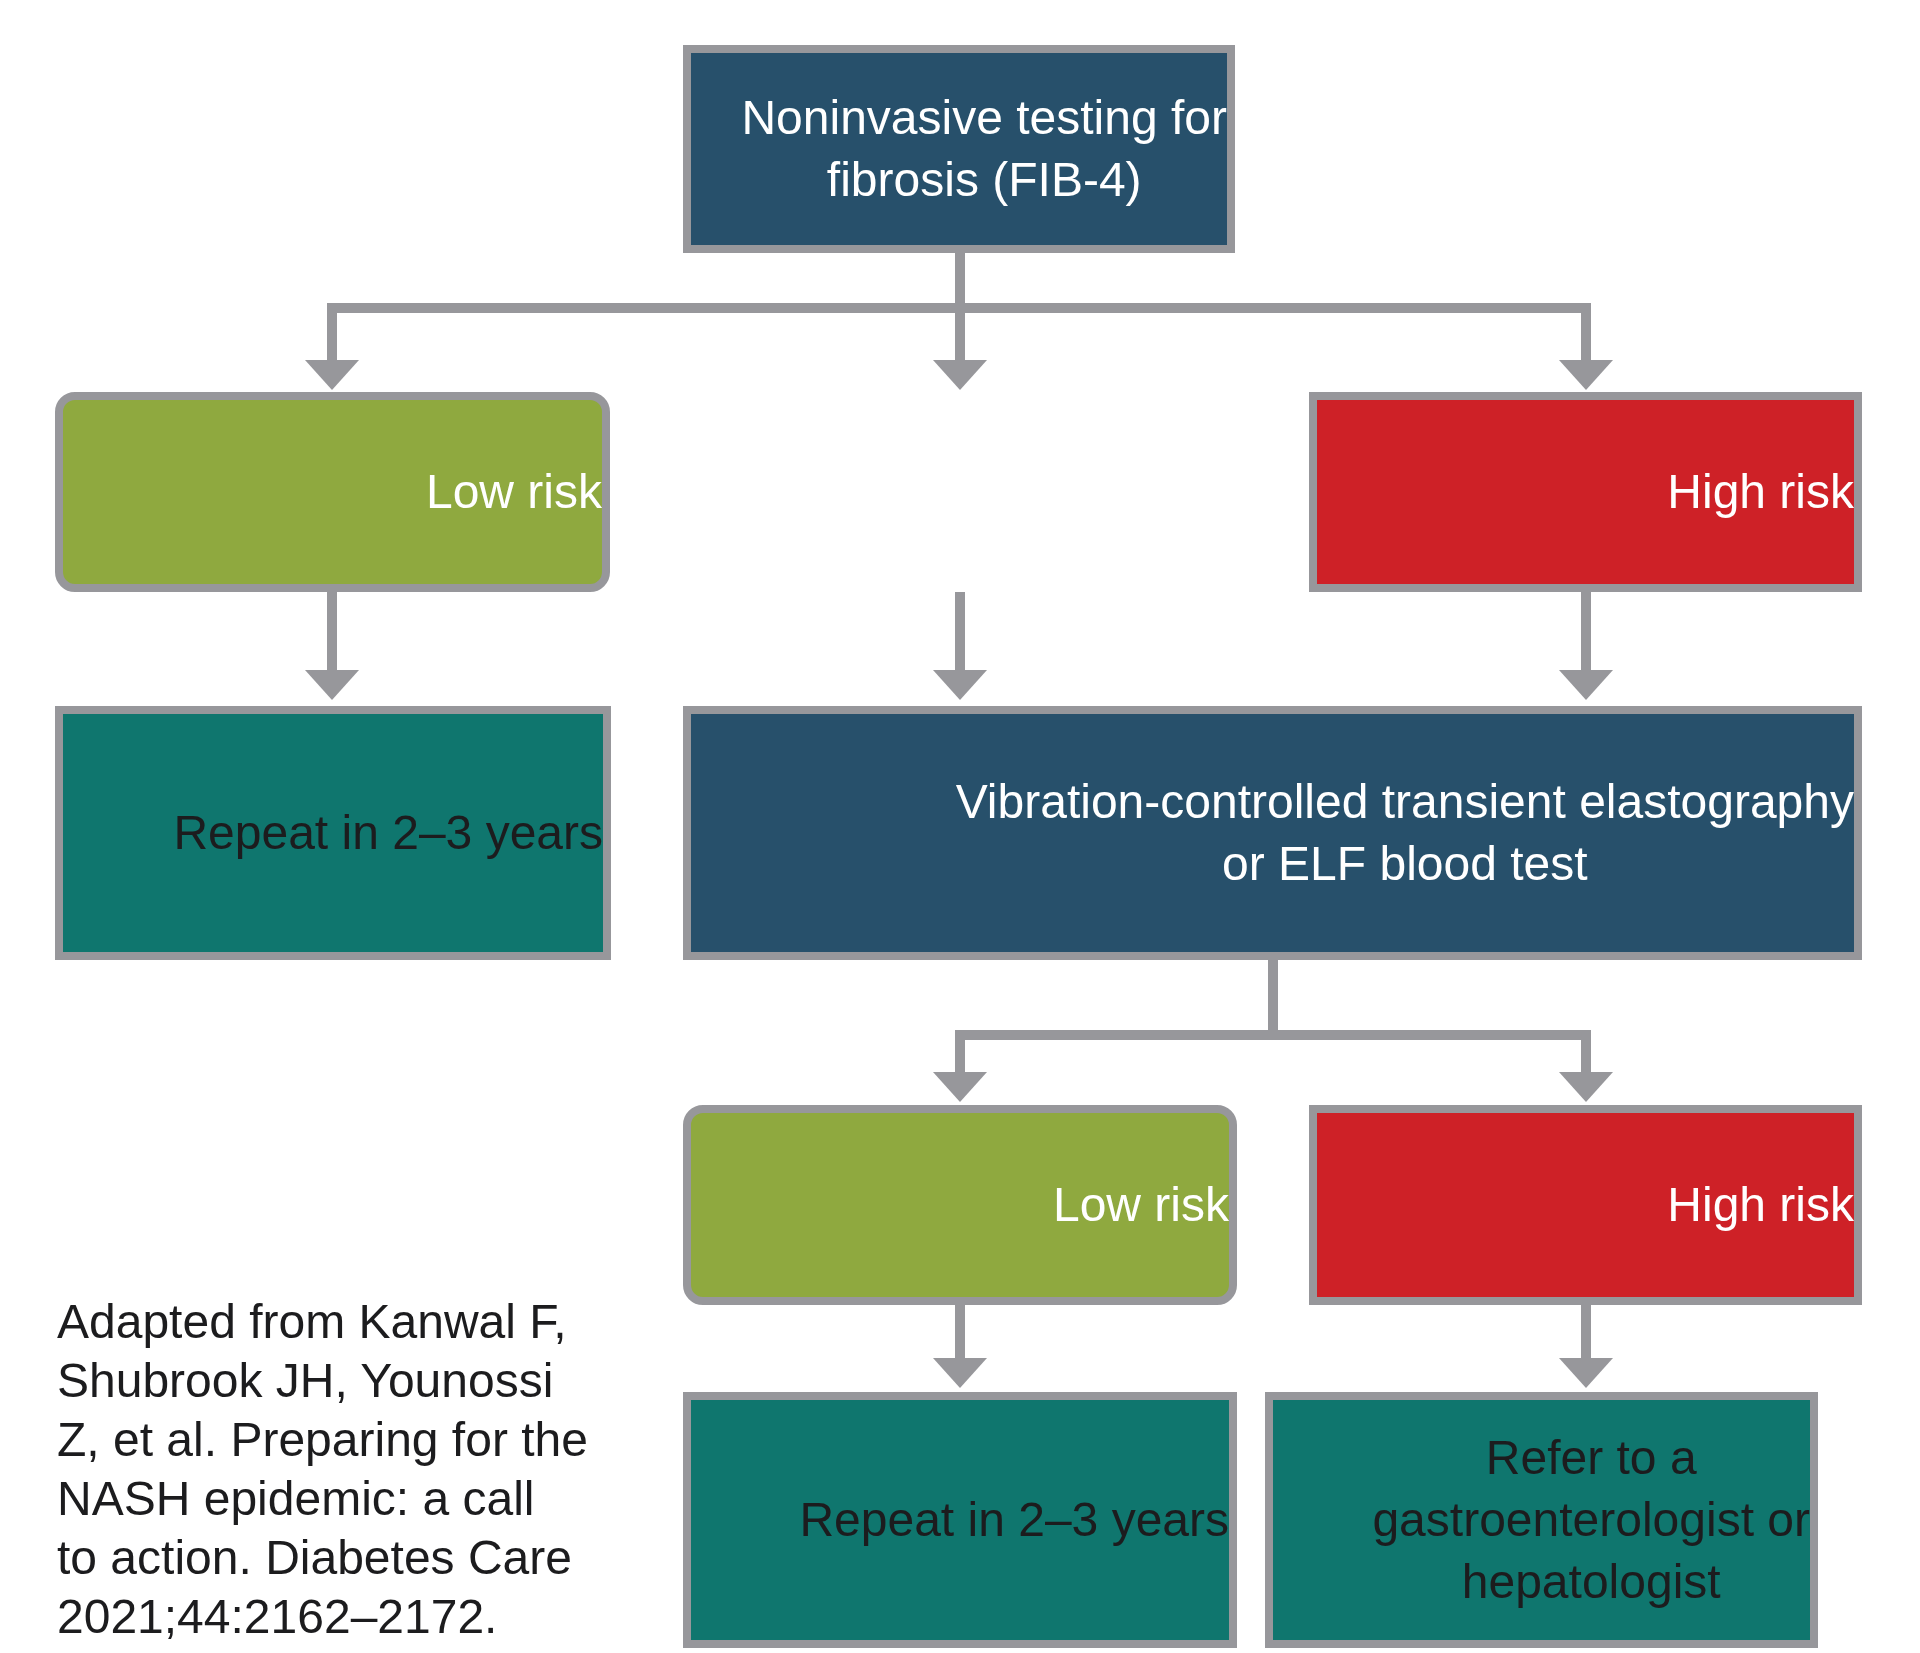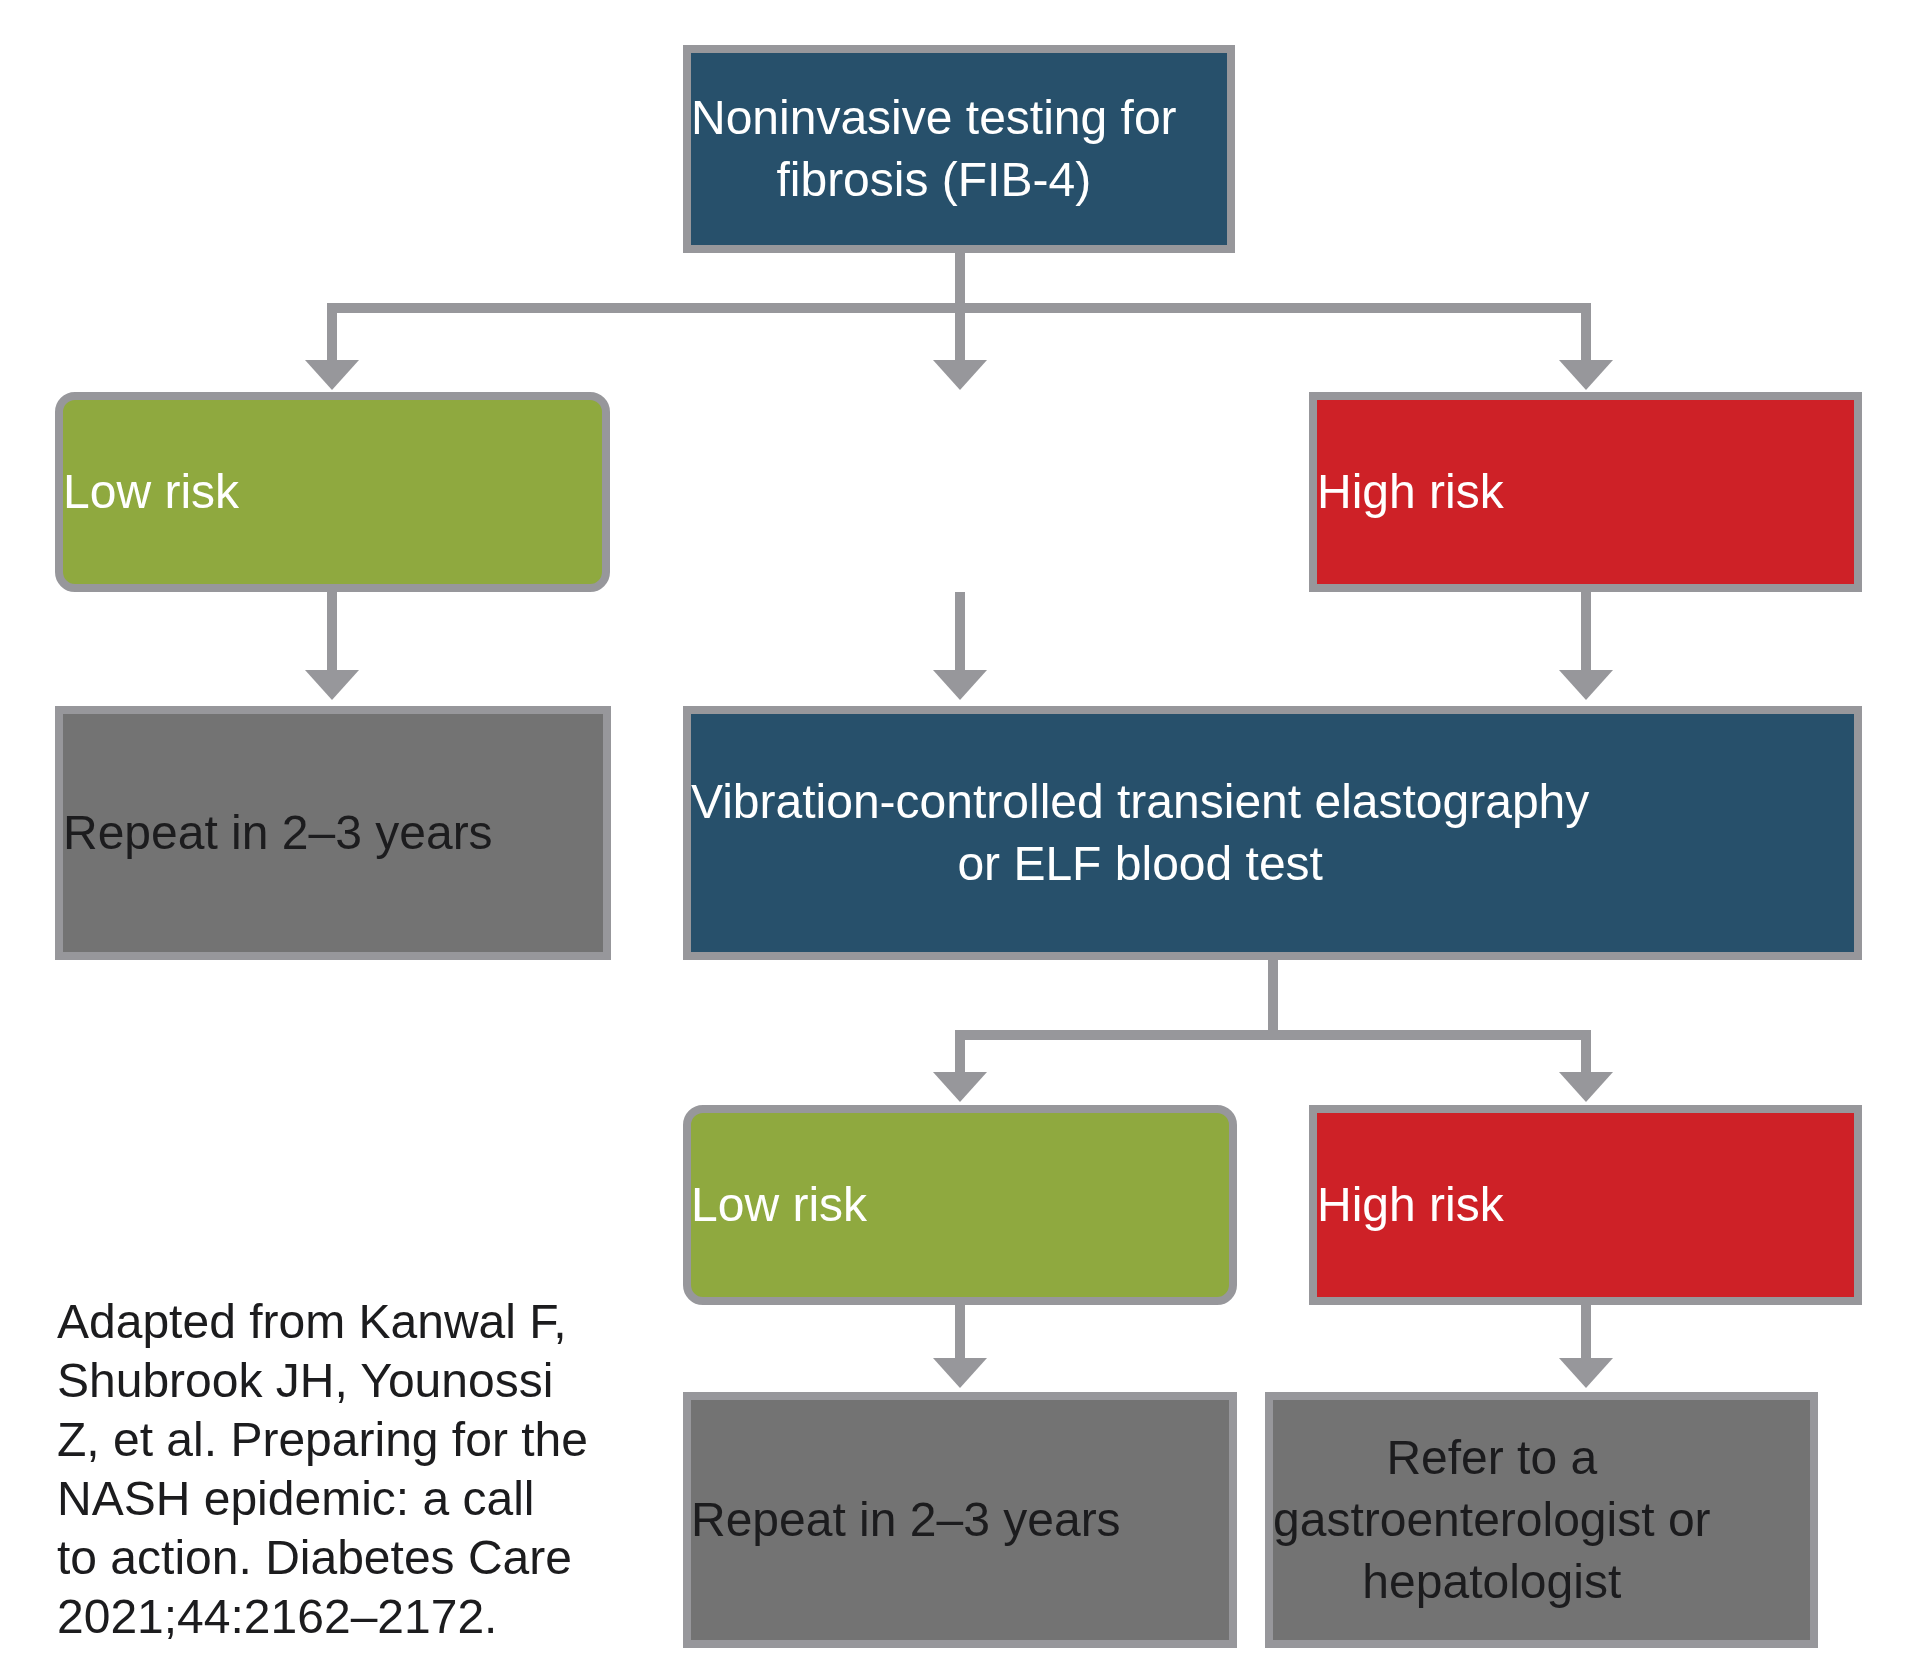--- a/index.html
+++ b/index.html
@@ -2,29 +2,29 @@
 <html style="--dark-teal: #27506B; --green: #8FA93F; --orange: #EF8E1F; --red: #CE2127; --connector-gray: #97979B; --border-gray: #97979B; --text-black: #1C1C1E; --text-white: #FFFFFF; --background: #FFFFFF;"><head>
 <meta charset="utf-8">
 <style>
   html,body{margin:0;padding:0;background:#fff;}
   .canvas{
     position:relative;width:1920px;height:1653px;background:var(--background,#fff);
     font-family:"Liberation Sans","DejaVu Sans",sans-serif;overflow:hidden;
   }
   .node{
     position:absolute;box-sizing:border-box;border:8px solid var(--border-gray,#97979B);
-    display:flex;align-items:center;justify-content:flex-start;text-align:center;
+    display:flex;align-items:center;justify-content:flex-end;text-align:center;
     font-size:48px;line-height:62px;
   }
   .node .line{display:block;}
   .fill-teal{background:var(--dark-teal,#27506B);color:var(--text-white,#fff);}
   .fill-green{background:var(--green,#8FA93F);color:var(--text-white,#fff);border-radius:20px;}
   .fill-orange{background:var(--orange,#EF8E1F);color:var(--text-white,#fff);}
   .fill-red{background:var(--red,#CE2127);color:var(--text-white,#fff);}
-  .fill-white{background:#737373;color:var(--text-black,#1C1C1E);}
+  .fill-white{background:#0f766e;color:var(--text-black,#1C1C1E);}
   .cline{position:absolute;background:var(--connector-gray,#97979B);}
   .arrow-head{
     position:absolute;width:0;height:0;
     border-left:27px solid transparent;border-right:27px solid transparent;
     border-top:30px solid var(--connector-gray,#97979B);
   }
   .footnote{
     position:absolute;left:57px;top:1292px;width:540px;
     color:var(--text-black,#1C1C1E);font-size:48px;line-height:59px;text-align:left;
   }

